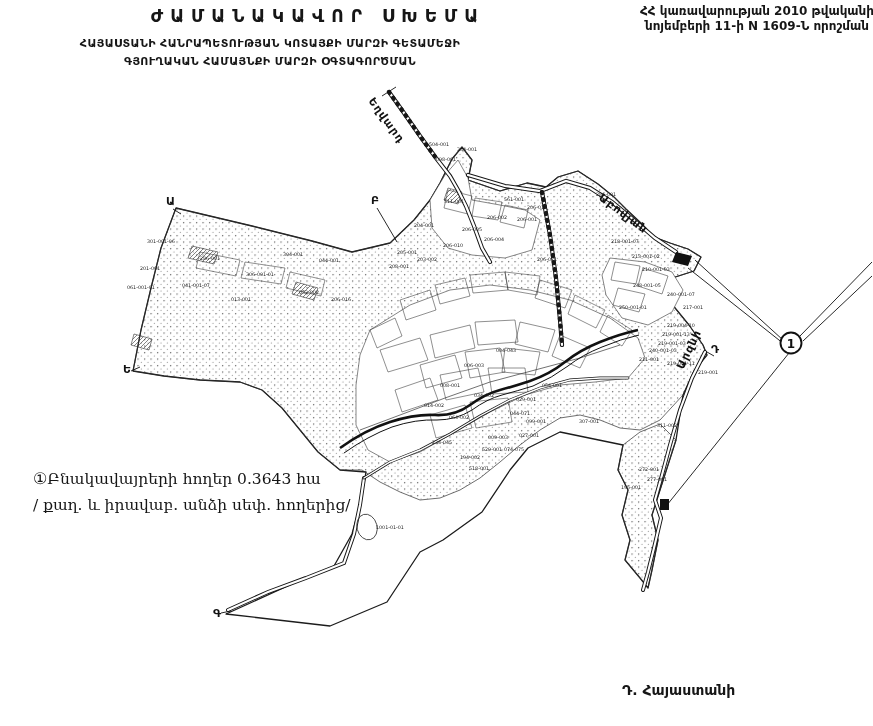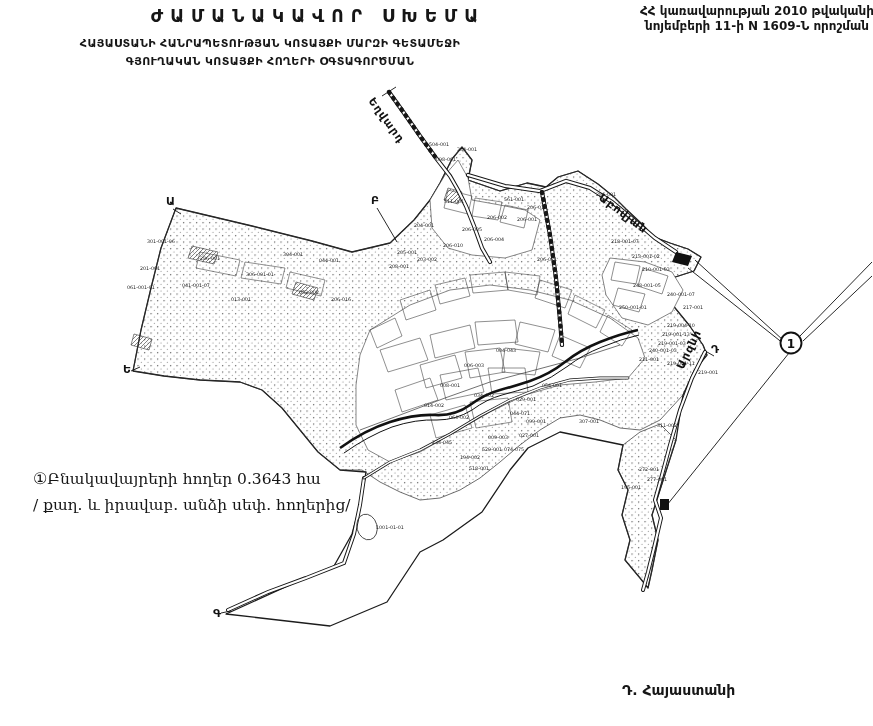--- a/index.html
+++ b/index.html
@@ -265,21 +265,21 @@
         <text x="166" y="205" class="boundary-point-label">Ա</text>
         <text x="371" y="204" class="boundary-point-label">Բ</text>
         <text x="213" y="617" class="boundary-point-label">Գ</text>
         <text x="711" y="353" class="boundary-point-label">Դ</text>
         <text x="123" y="373" class="boundary-point-label">Ե</text>
       </g>
   </svg>
 
   <div class="abs doc-title">ԺԱՄԱՆԱԿԱՎՈՐ ՍԽԵՄԱ</div>
   <div class="abs subtitle l1">ՀԱՅԱՍՏԱՆԻ ՀԱՆՐԱՊԵՏՈՒԹՅԱՆ ԿՈՏԱՅՔԻ ՄԱՐԶԻ ԳԵՏԱՄԵՋԻ</div>
-  <div class="abs subtitle l2">ԳՅՈՒՂԱԿԱՆ ԿՈՏԱՅՔԻ ՀՈՂԵՐԻ ՕԳՏԱԳՈՐԾՄԱՆ</div>
+  <div class="abs subtitle l2">ԳՅՈՒՂԱԿԱՆ ՀԱՄԱՅՆՔԻ ՄԱՐԶԻ ՕԳՏԱԳՈՐԾՄԱՆ</div>
 
   <div class="abs appendix">
     <div>ՀՀ կառավարության 2010 թվականի</div>
     <div>նոյեմբերի 11-ի N 1609-Ն որոշման</div>
   </div>
 
   <div class="abs note-body">
     <div><span class="note-marker">①</span><span>Բնակավայրերի հողեր  0.3643 հա</span></div>
     <div>/ քաղ. և իրավաբ. անձի սեփ. հողերից/</div>
   </div>

